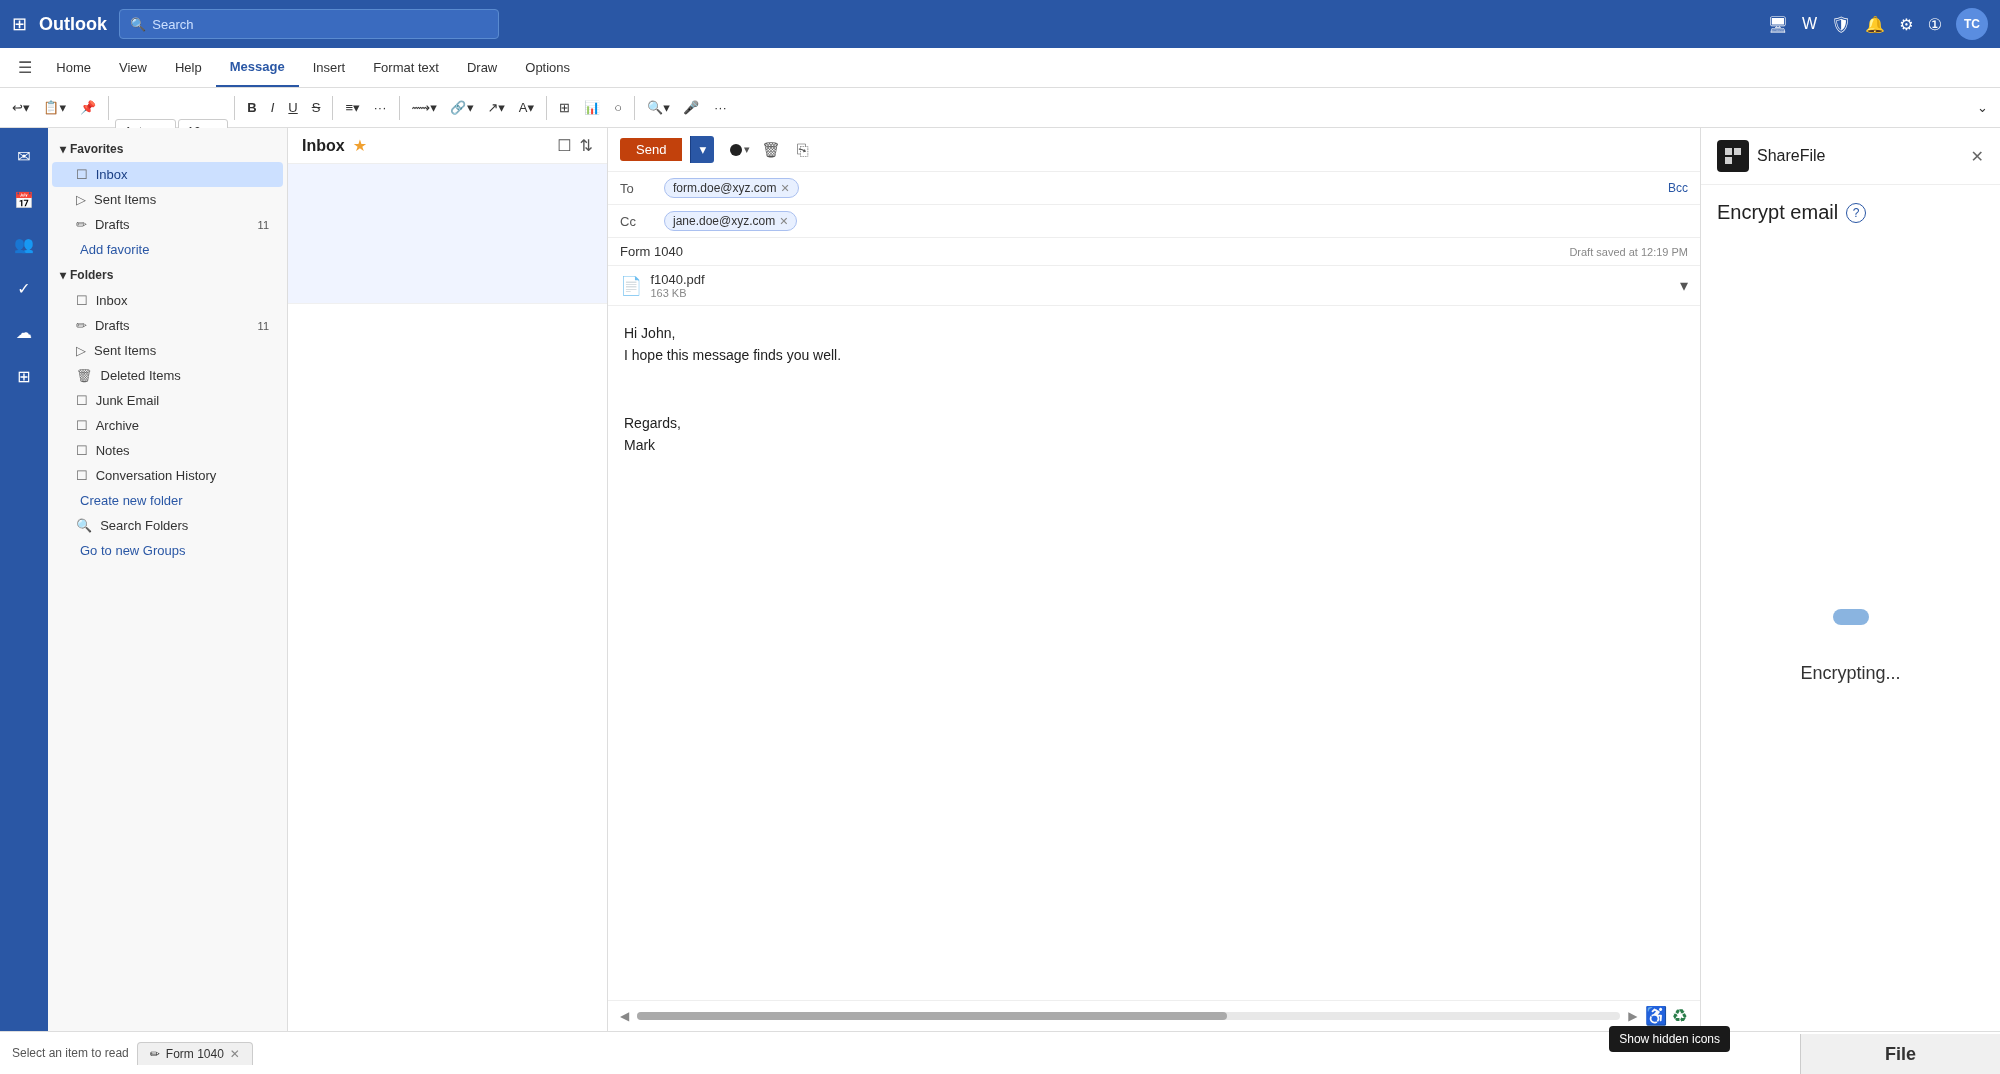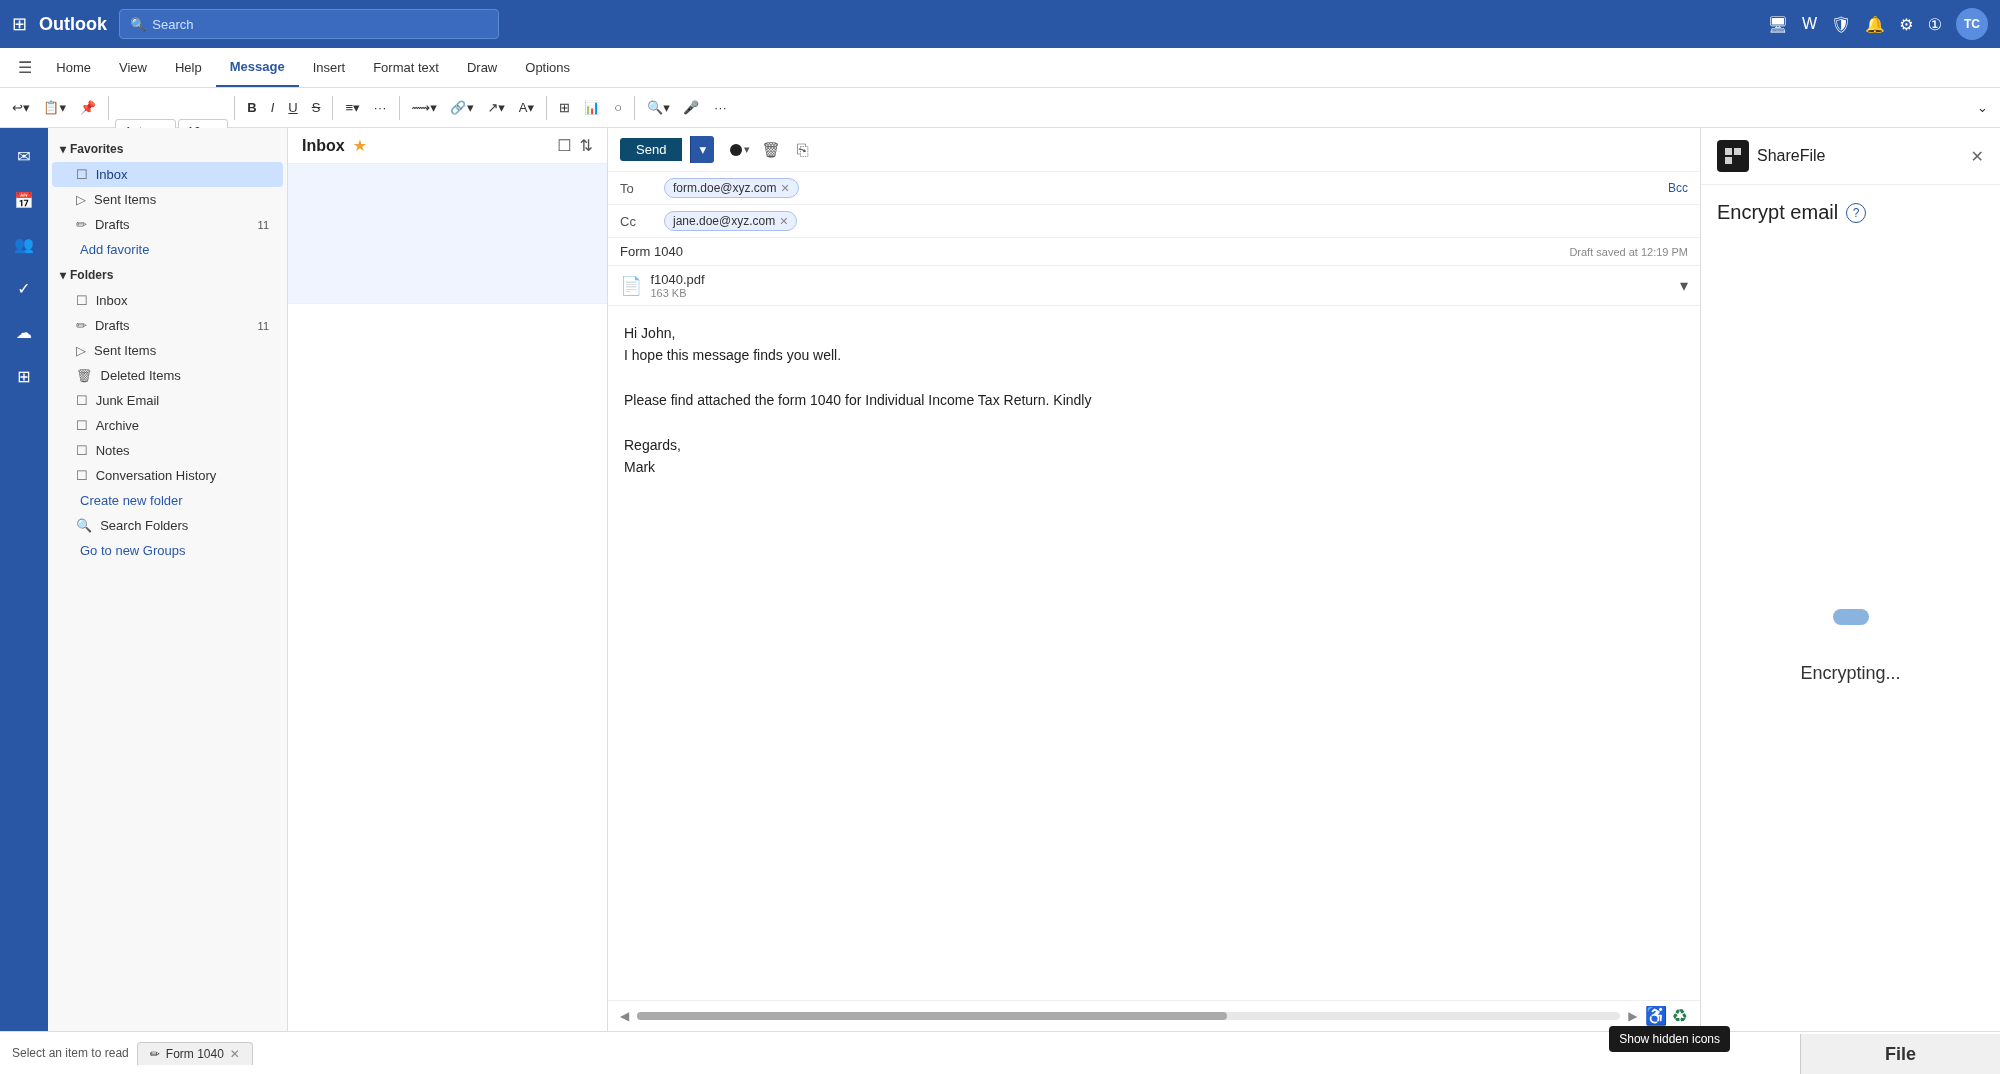--- a/index.html
+++ b/index.html
@@ -183,21 +183,21 @@
       flex-direction: column;
       background: #fff;
       overflow: hidden;
     }
     .compose-toolbar {
       padding: 8px 12px;
       display: flex; align-items: center; gap: 8px;
       border-bottom: 1px solid #eee;
     }
     .send-btn {
-      background: #0c4a6e;
+      background: #c2410c;
       color: white;
       border: none;
       padding: 4px 16px;
       border-radius: 3px 0 0 3px;
       font-size: 13px;
       cursor: pointer;
       font-weight: 500;
     }
     .send-dropdown {
       background: #2a57a5;
@@ -574,21 +574,20 @@
         <div class="attachment-name">f1040.pdf</div>
         <div class="attachment-size">163 KB</div>
       </div>
       <span class="attachment-expand">▾</span>
     </div>
 
     <div class="email-body">
       <p>Hi John,</p>
       <p>I hope this message finds you well.</p>
       <br>
-      <p>Please find attached the form 1040 for Individual Income Tax Return. Kindly</p>
       <br>
       <p>Regards,</p>
       <p>Mark</p>
     </div>
 
     <div class="compose-scrollbar">
       <span style="color:#888;font-size:12px;">◀</span>
       <div class="scrollbar-track">
         <div class="scrollbar-thumb"></div>
       </div>

